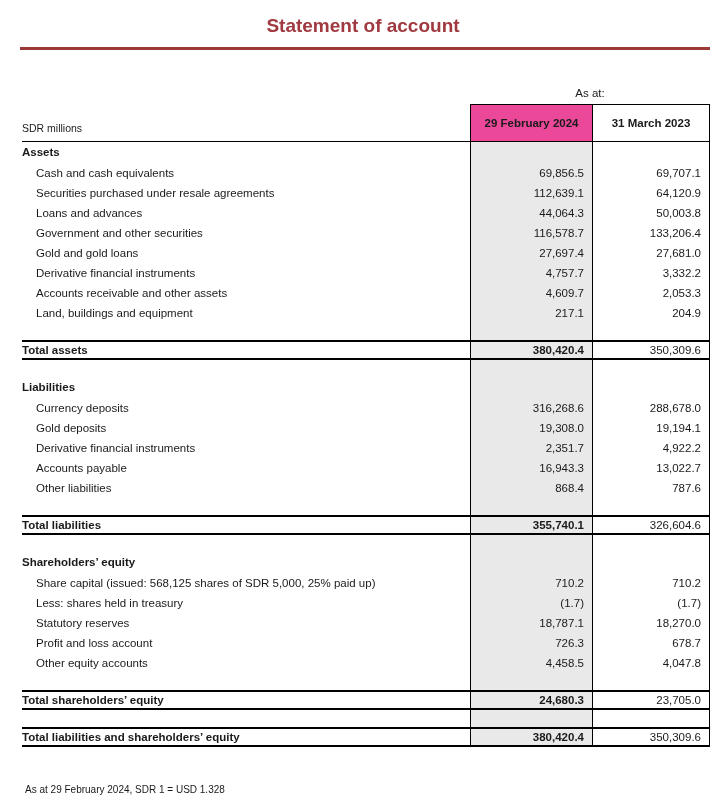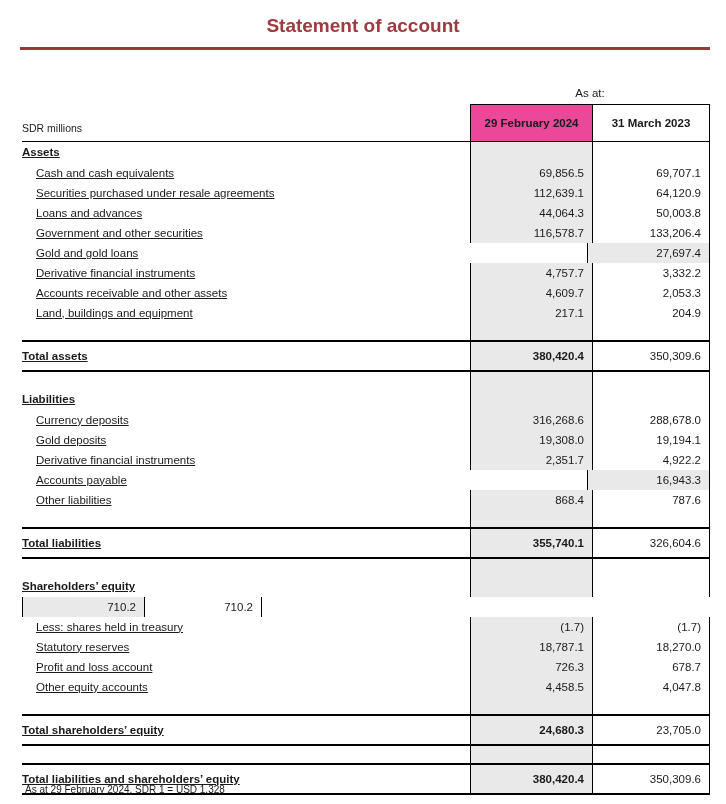--- a/index.html
+++ b/index.html
@@ -35,34 +35,34 @@
   .col-head {
     height:37px; display:flex; align-items:center; justify-content:center;
     font-weight:700; font-size:11.5px;
     border:1px solid #000; border-bottom:none;
   }
   .col-head.c1 { width:123px; background:#ec4899; }
   .col-head.c2 { width:117px; border-left:none; }
 
   .trow { display:flex; align-items:center; }
   .cell { font-size:11.5px; }
-  .cell.label { flex:1; padding-right:4px; line-height:1.1;text-decoration:underline; }
+  .cell.label { flex:1; padding-right:4px; line-height:1.1; }
   .cell.c1, .cell.c2 {
     align-self:stretch; display:flex; align-items:center; justify-content:flex-end;
     padding-right:8px;
   }
   .cell.c1 { width:123px; background:#E9E9E9; border-left:1px solid #000; border-right:1px solid #000; }
   .cell.c2 { width:117px; border-right:1px solid #000; }
 
   .trow.section { height:21px; }
   .trow.section .label { font-weight:700; }
   .trow.item { height:20px; }
   .trow.item .label { padding-left:14px; }
   .trow.spacer { height:17px; }
-  .trow.total { height:32px; border-top:2px solid #000; border-bottom:2px solid #000; }
+  .trow.total { height:20px; border-top:2px solid #000; border-bottom:2px solid #000; }
   .trow.total .label { font-weight:700; }
   .trow.total .c1 { font-weight:700;padding-left:44px; }
 
   
   .footnote { position:absolute; top:784px; left:25px; font-size:10px; }
 </style>
 </head>
 <body>
 
 <div class="page">
@@ -101,20 +101,21 @@
           <div class="cell c2">50,003.8</div>
         </div>
         <div class="trow item">
           <div class="cell label">Government and other securities</div>
           <div class="cell c1">116,578.7</div>
           <div class="cell c2">133,206.4</div>
         </div>
         <div class="trow item">
           <div class="cell label">Gold and gold loans</div>
           <div class="cell c1">27,697.4</div>
+          <div class="cell c2">27,681.0</div>
         </div>
         <div class="trow item">
           <div class="cell label">Derivative financial instruments</div>
           <div class="cell c1">4,757.7</div>
           <div class="cell c2">3,332.2</div>
         </div>
         <div class="trow item">
           <div class="cell label">Accounts receivable and other assets</div>
           <div class="cell c1">4,609.7</div>
           <div class="cell c2">2,053.3</div>
@@ -155,20 +156,21 @@
           <div class="cell c2">19,194.1</div>
         </div>
         <div class="trow item">
           <div class="cell label">Derivative financial instruments</div>
           <div class="cell c1">2,351.7</div>
           <div class="cell c2">4,922.2</div>
         </div>
         <div class="trow item">
           <div class="cell label">Accounts payable</div>
           <div class="cell c1">16,943.3</div>
+          <div class="cell c2">13,022.7</div>
         </div>
         <div class="trow item">
           <div class="cell label">Other liabilities</div>
           <div class="cell c1">868.4</div>
           <div class="cell c2">787.6</div>
         </div>
         <div class="trow spacer">
           <div class="cell label"></div>
           <div class="cell c1"></div>
           <div class="cell c2"></div>
@@ -182,20 +184,21 @@
           <div class="cell label"></div>
           <div class="cell c1"></div>
           <div class="cell c2"></div>
         </div>
         <div class="trow section">
           <div class="cell label">Shareholders’ equity</div>
           <div class="cell c1"></div>
           <div class="cell c2"></div>
         </div>
         <div class="trow item">
+          <div class="cell label">Share capital (issued: 568,125 shares of SDR 5,000, 25% paid up)</div>
           <div class="cell c1">710.2</div>
           <div class="cell c2">710.2</div>
         </div>
         <div class="trow item">
           <div class="cell label">Less: shares held in treasury</div>
           <div class="cell c1">(1.7)</div>
           <div class="cell c2">(1.7)</div>
         </div>
         <div class="trow item">
           <div class="cell label">Statutory reserves</div>

